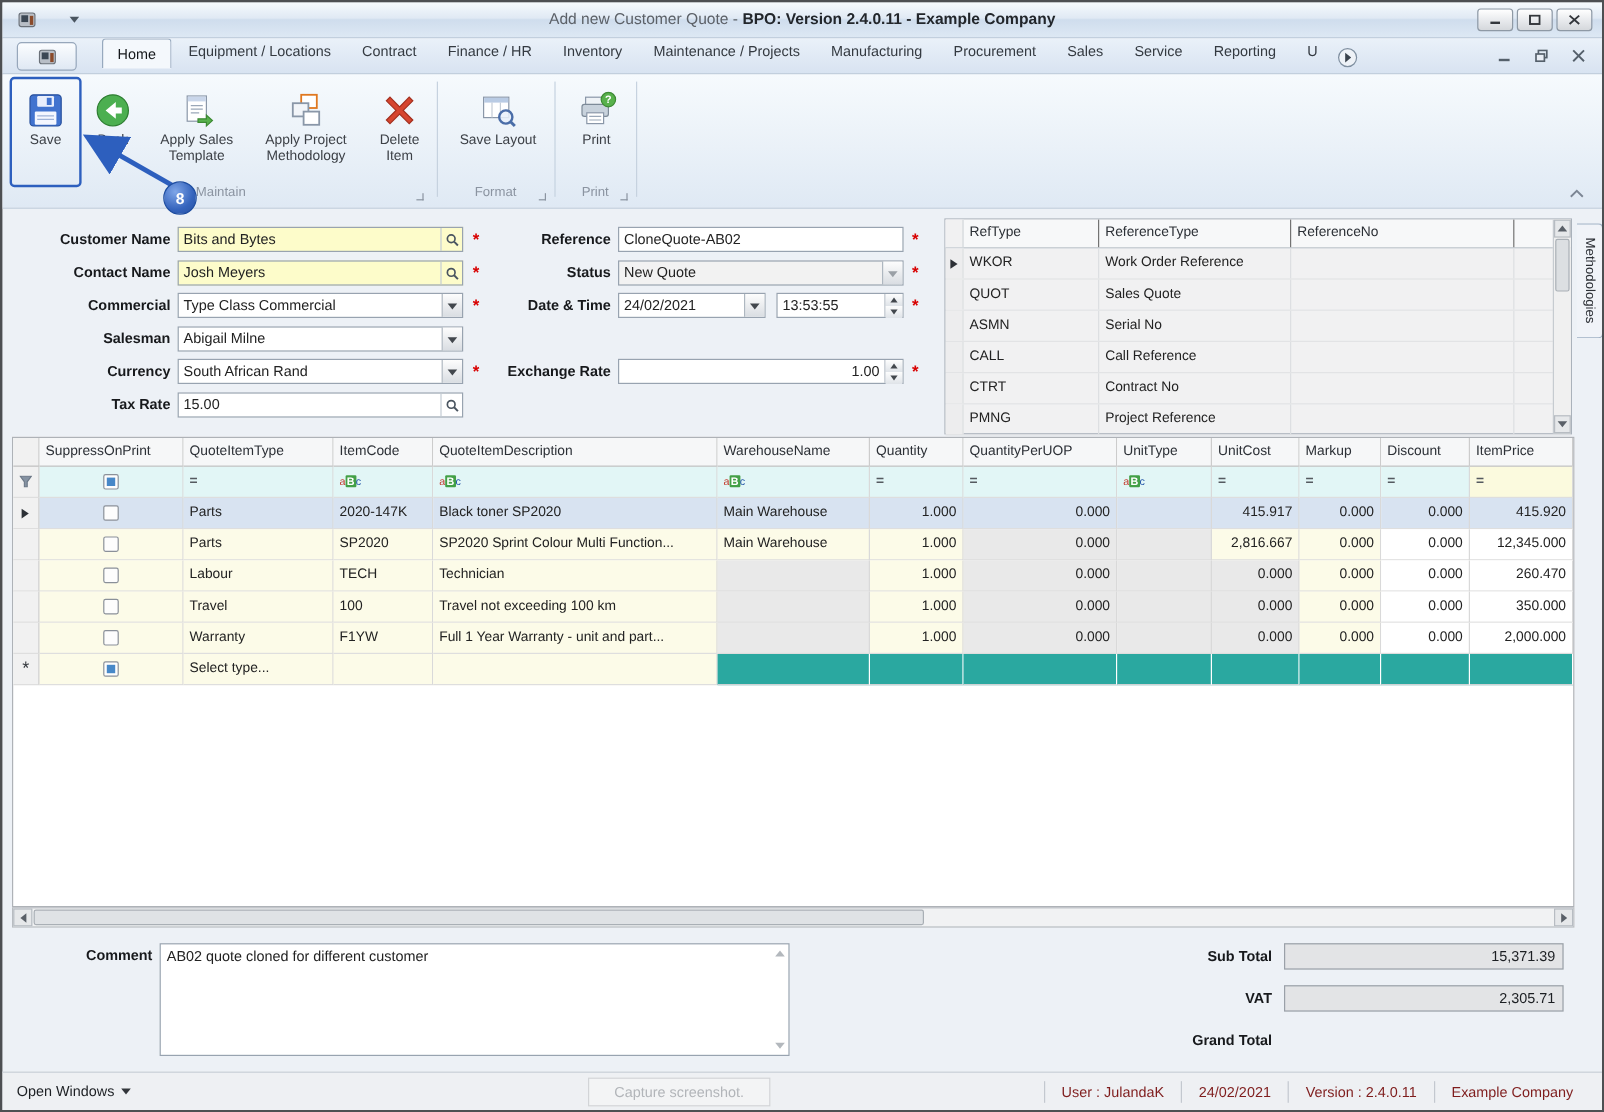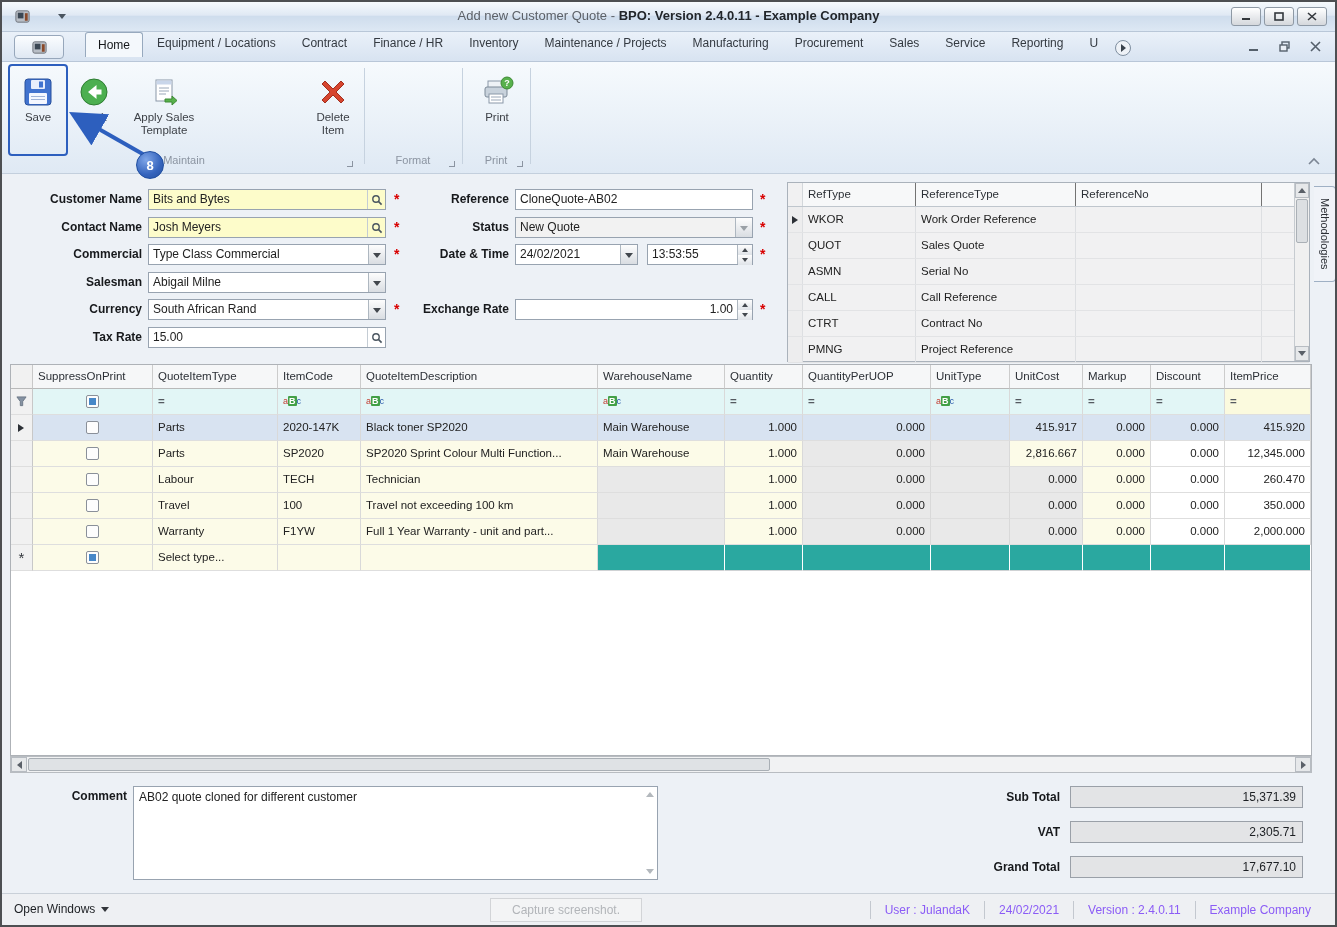--- a/index.html
+++ b/index.html
@@ -145,21 +145,21 @@
   .total-field { position:absolute; left:1068px; width:233px; height:22px; background:#e3e4e6; border:1px solid #9aa0a8;
     text-align:right; padding:0 6px; line-height:20px; color:#1c1f23; }
 
   
   .statusbar { position:absolute; left:0; bottom:0; width:100%; height:32px; background:#eef0f3; border-top:1px solid #c9d0d8; }
   .sb-left { position:absolute; left:12px; top:8px; display:flex; align-items:center; gap:6px; color:#1c1f23; }
   .sb-caret { width:0; height:0; border:4px solid transparent; border-top:5px solid #32363b; margin-top:4px; }
   .sb-capture { position:absolute; left:488px; top:4px; width:152px; height:24px; border:1px solid #d2d4d7; background:#f3f4f5;
     color:#b2b5b9; text-align:center; line-height:22px; }
   .sb-right { position:absolute; right:10px; top:0; height:32px; display:flex; align-items:center; }
-  .sb-item { padding:0 14px; color:#8b5cf6; white-space:nowrap; }
+  .sb-item { padding:0 14px; color:#7f1d1d; white-space:nowrap; }
   .sb-sep { width:1px; height:18px; background:#c3c8cf; }
 </style>
 </head>
 <body>
 
 <div class="window">
 
   <div class="titlebar">
     <span class="app-icon-wrap">
       <svg width="17" height="17" viewBox="0 0 18 18">
@@ -263,29 +263,52 @@
           <rect x="8" y="4" width="16" height="21" fill="#fff" stroke="#8a97a8"></rect>
           <rect x="8.5" y="4.5" width="15" height="4" fill="#c9d6ea"></rect>
           <line x1="11" y1="12" x2="21" y2="12" stroke="#9aa7b8"></line>
           <line x1="11" y1="15" x2="21" y2="15" stroke="#9aa7b8"></line>
           <line x1="11" y1="18" x2="18" y2="18" stroke="#9aa7b8"></line>
           <path d="M17 23 L24 23 L24 20 L29 24.5 L24 29 L24 26 L17 26 Z" fill="#58b14c" stroke="#3d8a34"></path>
         </svg>
       </div>
       <div>Apply Sales Template</div>
     </div>
+    <div class="rbtn" style="left:206px;width:94px">
+      <div class="ricon">
+        <svg width="32" height="32" viewBox="0 0 32 32">
+          <rect x="12" y="3" width="13" height="11" fill="#fff" stroke="#e07820" stroke-width="1.5"></rect>
+          <rect x="5" y="10" width="13" height="11" fill="#f2f5f9" stroke="#8a97a8" stroke-width="1.5"></rect>
+          <rect x="14" y="17" width="13" height="11" fill="#fff" stroke="#8a97a8" stroke-width="1.5"></rect>
+        </svg>
+      </div>
+      <div>Apply Project Methodology</div>
+    </div>
     <div class="rbtn" style="left:304px;width:54px">
       <div class="ricon">
         <svg width="32" height="32" viewBox="0 0 32 32">
           <path d="M8 5 L16 13 L24 5 L27 8 L19 16 L27 24 L24 27 L16 19 L8 27 L5 24 L13 16 L5 8 Z" fill="#d6452f" stroke="#a32f1e"></path>
         </svg>
       </div>
       <div>Delete Item</div>
     </div>
     <div class="rgroup-sep" style="left:362px"></div>
+    <div class="rbtn" style="left:370px;width:86px">
+      <div class="ricon">
+        <svg width="32" height="32" viewBox="0 0 32 32">
+          <rect x="4" y="5" width="21" height="17" fill="#fff" stroke="#8a97a8"></rect>
+          <rect x="4.5" y="5.5" width="20" height="4" fill="#b9cbe4"></rect>
+          <line x1="11" y1="9.5" x2="11" y2="22" stroke="#c4ccd6"></line>
+          <line x1="18" y1="9.5" x2="18" y2="22" stroke="#c4ccd6"></line>
+          <circle cx="22.5" cy="21.5" r="5.5" fill="#e8f0fa" fill-opacity="0.85" stroke="#4a6da8" stroke-width="2"></circle>
+          <line x1="26.5" y1="25.5" x2="30" y2="29" stroke="#4a6da8" stroke-width="2.5"></line>
+        </svg>
+      </div>
+      <div>Save Layout</div>
+    </div>
     <div class="rgroup-sep" style="left:460px"></div>
     <div class="rbtn" style="left:466px;width:58px">
       <div class="ricon">
         <svg width="34" height="32" viewBox="0 0 34 32">
           <rect x="8" y="5" width="16" height="7" fill="#eef2f6" stroke="#8a97a8"></rect>
           <rect x="5" y="11" width="22" height="10" rx="2" fill="#c8d2dc" stroke="#7d8a98"></rect>
           <rect x="9" y="18" width="14" height="9" fill="#fff" stroke="#8a97a8"></rect>
           <line x1="11" y1="21" x2="21" y2="21" stroke="#9aa7b8"></line>
           <line x1="11" y1="24" x2="21" y2="24" stroke="#9aa7b8"></line>
           <circle cx="27" cy="7" r="6" fill="#58b14c" stroke="#3d8a34"></circle>
@@ -664,21 +687,20 @@
       <div class="total-row" style="top: 784px; left: 0px; width: 1337px;">
         <div class="total-label">Sub Total</div>
         <div class="total-field">15,371.39</div>
       </div>
       <div class="total-row" style="top: 819px; left: 0px; width: 1337px;">
         <div class="total-label">VAT</div>
         <div class="total-field">2,305.71</div>
       </div>
       <div class="total-row" style="top: 854px; left: 0px; width: 1337px;">
         <div class="total-label">Grand Total</div>
-        <div class="total-field">17,677.10</div>
       </div>
     </div>
 
   <div class="statusbar">
     <div class="sb-left">
       <span>Open Windows</span>
         <span class="sb-caret"></span>
     </div>
     <div class="sb-capture">Capture screenshot.</div>
     <div class="sb-right">

